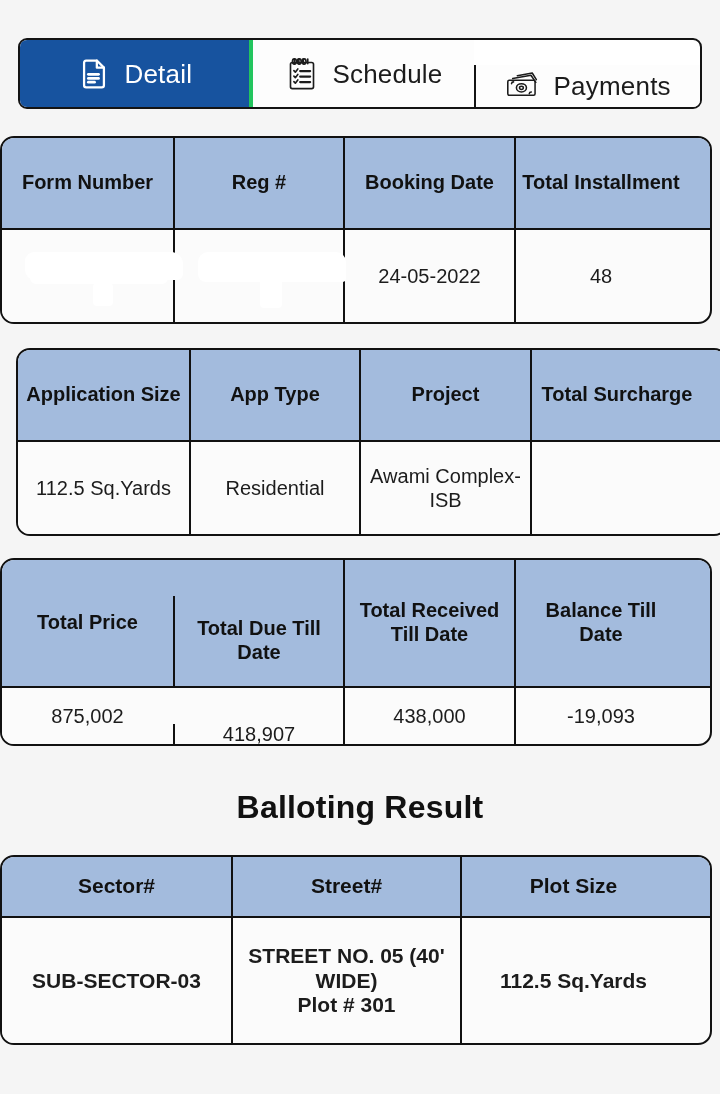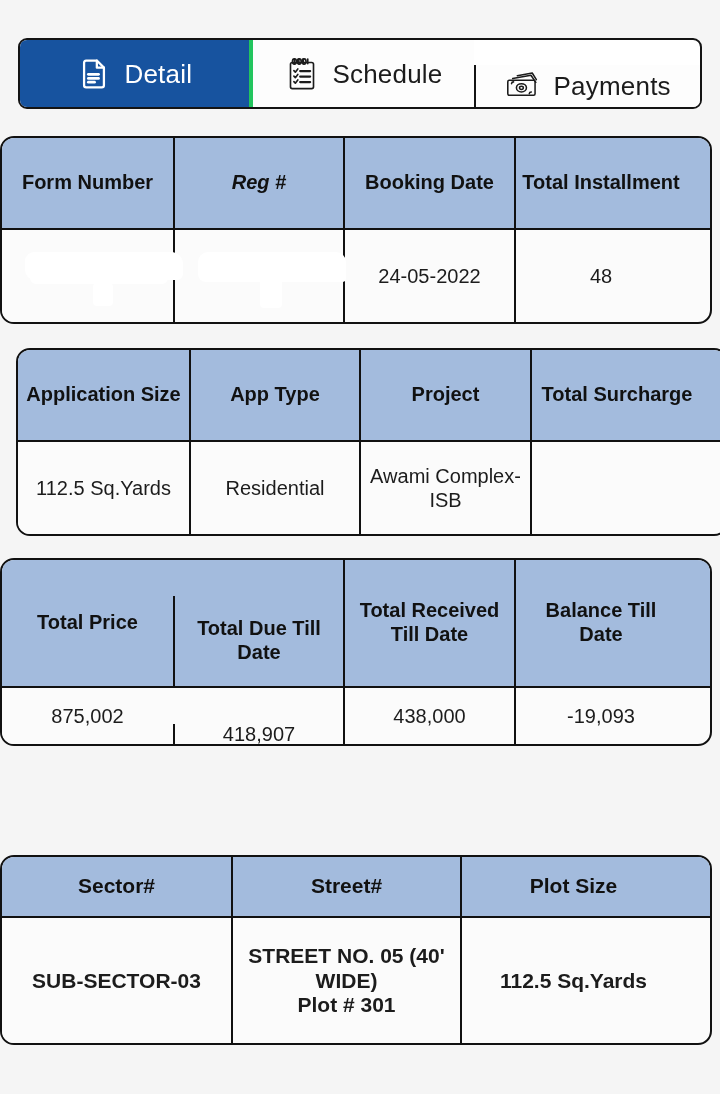--- a/index.html
+++ b/index.html
@@ -112,21 +112,21 @@
     font-weight: 400;
     color: #1c1c1c;
     background: #fbfbfb;
   }
 
   
   #table-booking { top: 136px; height: 188px; }
   #table-booking .head { height: 90px; }
   #table-booking .body { height: 93px; }
   #table-booking .c1 { width: 171px; }
-  #table-booking .c2 { width: 170px; font-style: italic; }
+  #table-booking .c2 { width: 170px; }
   #table-booking .c3 { width: 171px; }
   #table-booking .c4 { width: 172px; }
 
   
   #table-application { top: 348px; height: 188px; margin-left: 16px; }
   #table-application .head { height: 90px; }
   #table-application .body { height: 93px; }
   #table-application .c1 { width: 171px; }
   #table-application .c2 { width: 170px; }
   #table-application .c3 { width: 171px; }
@@ -289,20 +289,21 @@
       <div class="cell c4">Balance Till Date</div>
     </div>
     <div class="tbl-row body">
       <div class="cell c1">875,002</div>
       <div class="cell c2">418,907</div>
       <div class="cell c3">438,000</div>
       <div class="cell c4">-19,093</div>
     </div>
   </div>
 
+  <div class="section-title">Balloting Result</div>
 
   <div class="tbl" id="table-balloting">
     <div class="tbl-row head">
       <div class="cell b1">Sector#</div>
       <div class="cell b2">Street#</div>
       <div class="cell b3">Plot Size</div>
     </div>
     <div class="tbl-row body">
       <div class="cell b1">SUB-SECTOR-03</div>
       <div class="cell b2" style="white-space: pre-line;">STREET NO. 05 (40' WIDE)

